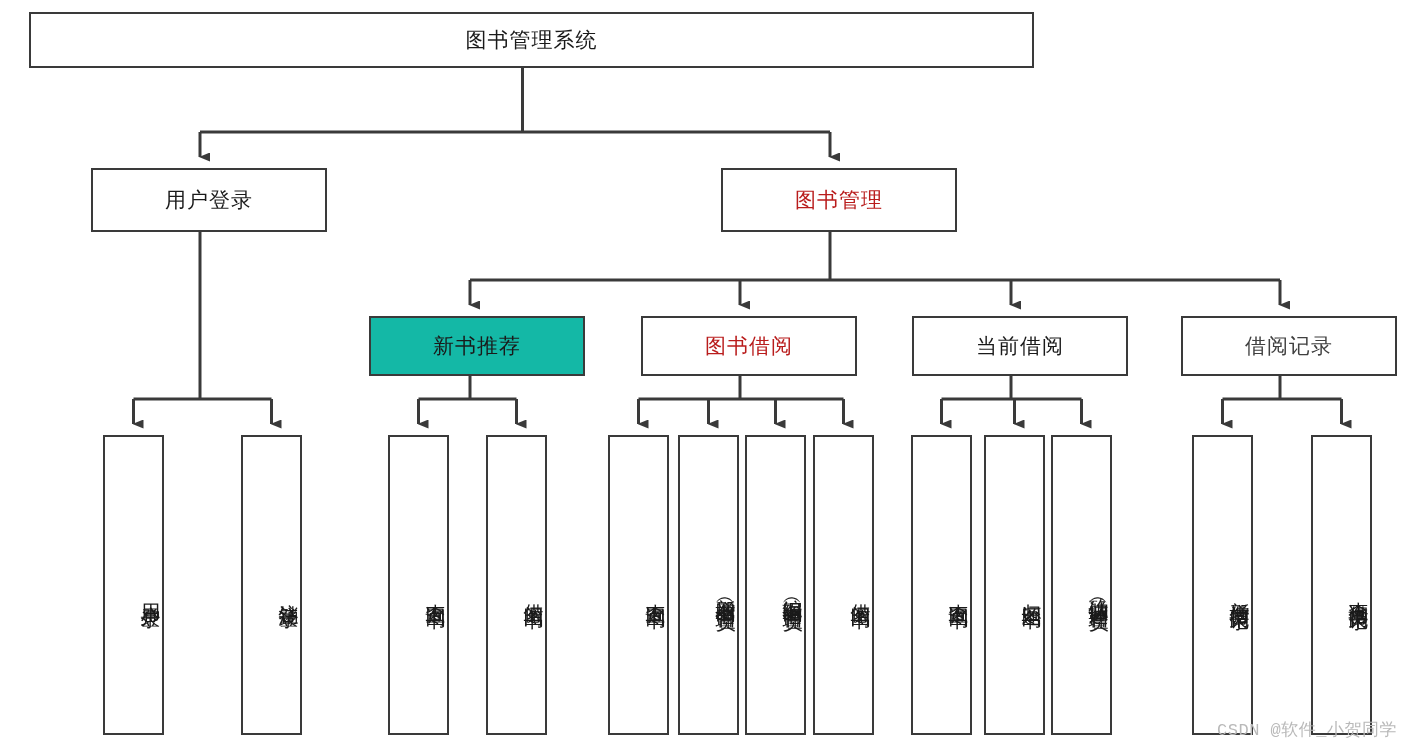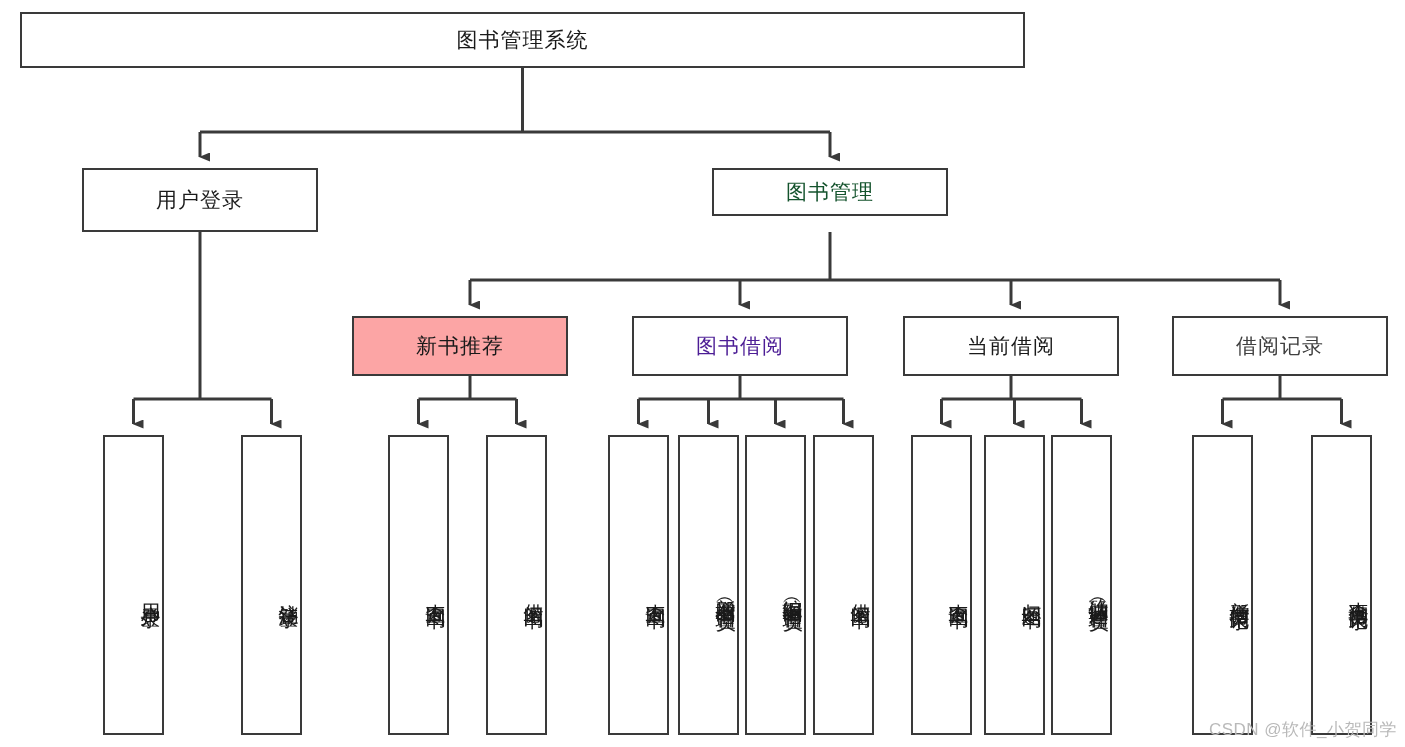--- a/index.html
+++ b/index.html
@@ -33,20 +33,21 @@
     border: 2px solid #3a3a3a;
     display: flex;
     align-items: center;
     justify-content: center;
     color: #1a1a1a;
   }
   .node.horiz {
     font-size: 21px;
     letter-spacing: 1px;
     line-height: 1.15;
+    margin-left: 9px;
   }
   .node.vert {
     writing-mode: vertical-rl;
     text-orientation: upright;
     font-size: 20px;
     letter-spacing: 2px;
     line-height: 1.15;
     padding-top: 14px;
     align-items: flex-start;
     justify-content: center;
@@ -56,20 +57,21 @@
     white-space: nowrap;
   }
   #watermark {
     position: absolute;
     right: 8px;
     bottom: 6px;
     font-size: 17px;
     color: #b9b9b9;
     letter-spacing: 0.5px;
     white-space: nowrap;
+    font-family: Liberation Mono, monospace;
   }
 </style>
 </head>
 <body>
 
 <div id="diagram-root">
 
   <svg id="edges-layer" viewBox="0 0 1405 747" width="1405" height="747" xmlns="http://www.w3.org/2000/svg">
     <defs>
       <marker id="arrowhead" markerWidth="9" markerHeight="11" refX="4.5" refY="10" orient="auto" markerUnits="userSpaceOnUse">
@@ -113,27 +115,27 @@
       </g>
   </svg>
 
   <div id="nodes-layer">
       <div class="node horiz" style="left: 20px; top: 12px; width: 1005px; height: 56px; border-color: rgb(58, 58, 58); background: rgb(255, 255, 255); color: rgb(26, 26, 26);">
         <span class="node-label">图书管理系统</span>
       </div>
       <div class="node horiz" style="left: 82px; top: 168px; width: 236px; height: 64px; border-color: rgb(58, 58, 58); background: rgb(255, 255, 255); color: rgb(26, 26, 26);">
         <span class="node-label">用户登录</span>
       </div>
-      <div class="node horiz" style="left: 712px; top: 168px; width: 236px; height: 48px; border-color: rgb(58, 58, 58); background: rgb(255, 255, 255); color: #14532d;">
+      <div class="node horiz" style="left: 712px; top: 168px; width: 236px; height: 64px; border-color: rgb(58, 58, 58); background: rgb(255, 255, 255); color: #b91c1c;">
         <span class="node-label">图书管理</span>
       </div>
-      <div class="node horiz" style="left: 352px; top: 316px; width: 216px; height: 60px; border-color: rgb(58, 58, 58); background: #fca5a5; color: rgb(26, 26, 26);">
+      <div class="node horiz" style="left: 360px; top: 316px; width: 216px; height: 60px; border-color: rgb(58, 58, 58); background: #14b8a6; color: rgb(26, 26, 26);">
         <span class="node-label">新书推荐</span>
       </div>
-      <div class="node horiz" style="left: 632px; top: 316px; width: 216px; height: 60px; border-color: rgb(58, 58, 58); background: rgb(255, 255, 255); color: #4c1d95;">
+      <div class="node horiz" style="left: 632px; top: 316px; width: 216px; height: 60px; border-color: rgb(58, 58, 58); background: rgb(255, 255, 255); color: #b91c1c;">
         <span class="node-label">图书借阅</span>
       </div>
       <div class="node horiz" style="left: 903px; top: 316px; width: 216px; height: 60px; border-color: rgb(58, 58, 58); background: rgb(255, 255, 255); color: rgb(26, 26, 26); justify-content: center;">
         <span class="node-label">当前借阅</span>
       </div>
       <div class="node horiz" style="left: 1172px; top: 316px; width: 216px; height: 60px; border-color: rgb(58, 58, 58); background: rgb(255, 255, 255); color: #404040;">
         <span class="node-label">借阅记录</span>
       </div>
       <div class="node vert" style="left: 103px; top: 435px; width: 61px; height: 300px; border-color: rgb(58, 58, 58); background: rgb(255, 255, 255); color: rgb(26, 26, 26);">
         <span class="node-label">用户登录</span>

